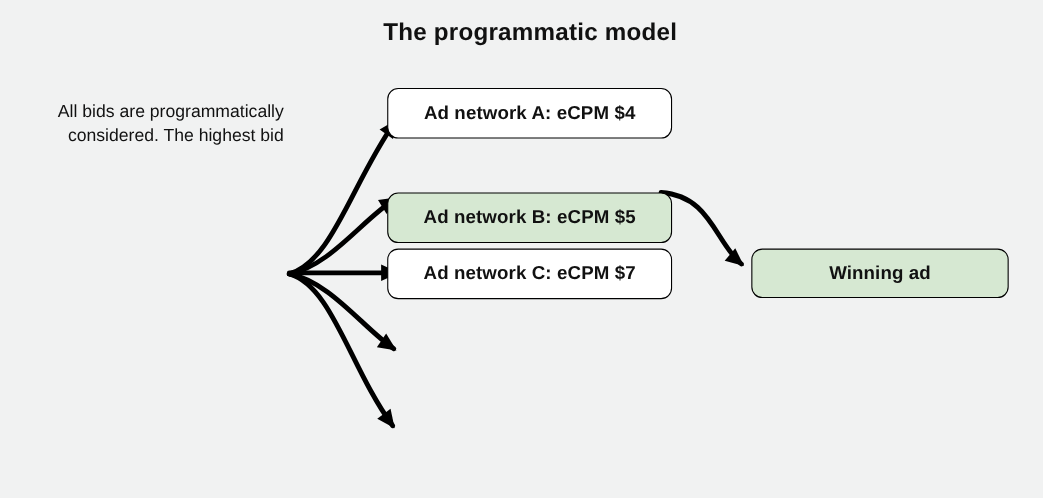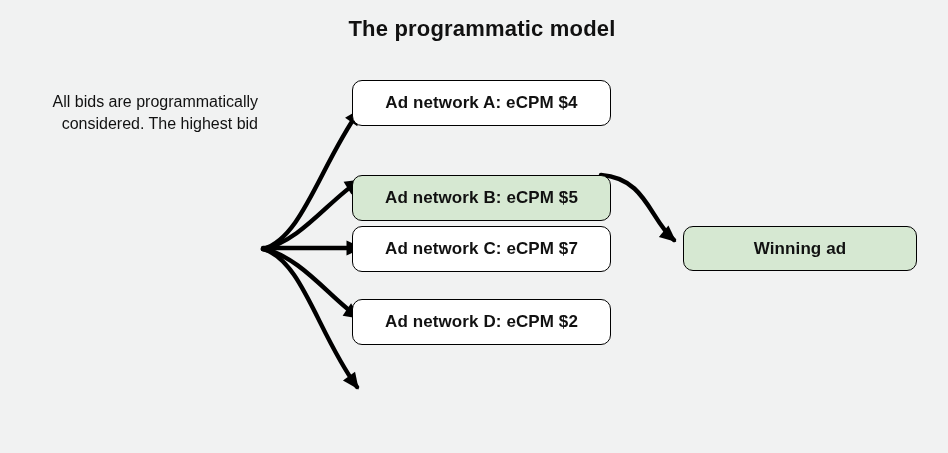--- a/index.html
+++ b/index.html
@@ -113,21 +113,18 @@
 
   <div class="node net net-0">
     <span>Ad network A: eCPM $4</span>
   </div>
   <div class="node net net-1 highlight">
     <span>Ad network B: eCPM $5</span>
   </div>
   <div class="node net net-2">
     <span>Ad network C: eCPM $7</span>
   </div>
-  <div class="node net net-3">
-    <span>Ad network D: eCPM $2</span>
-  </div>
 
   <div class="node winning highlight">
     <span>Winning ad</span>
   </div>
 
 </div>
 
 </body></html>

